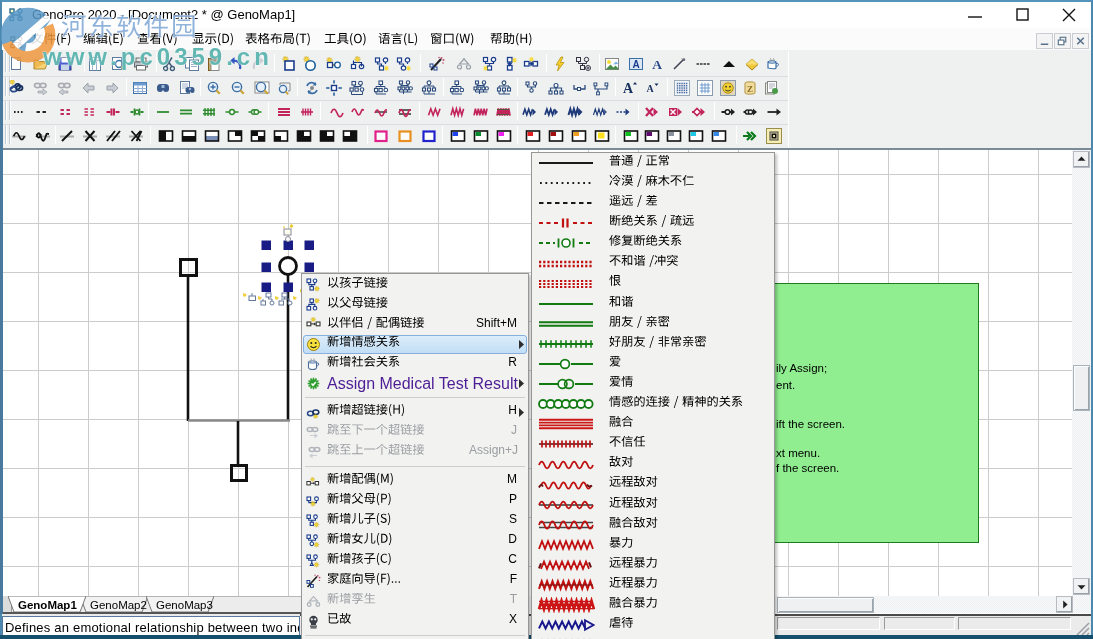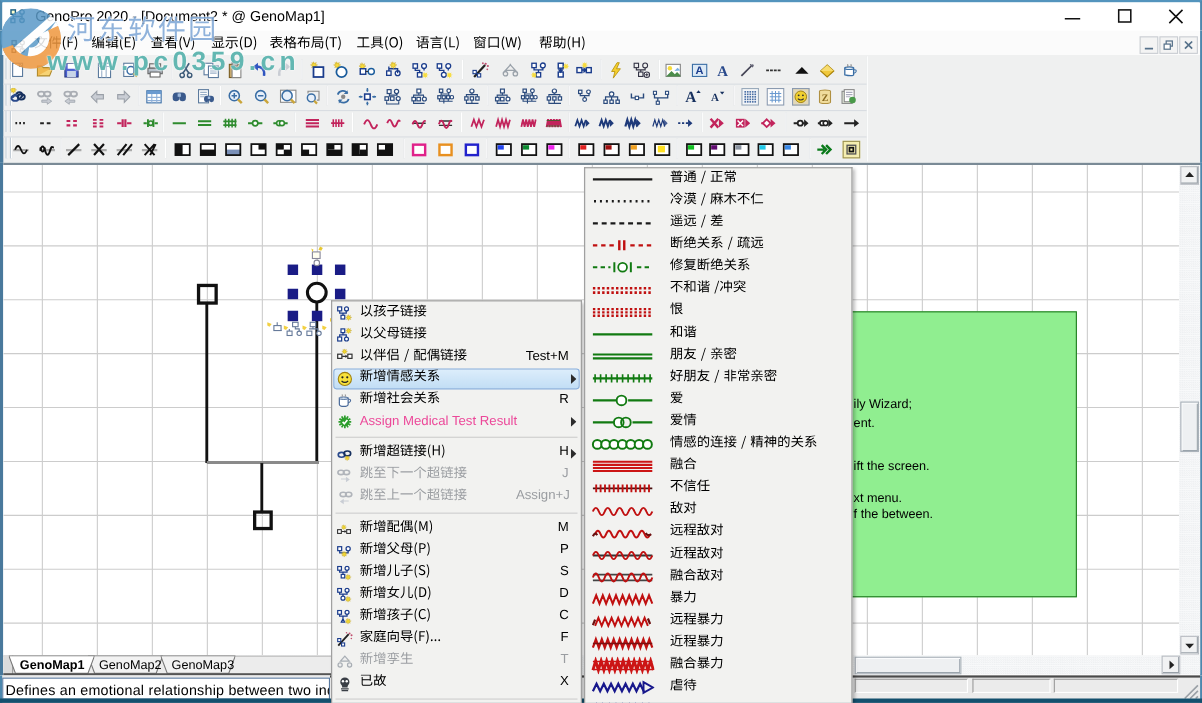--- a/index.html
+++ b/index.html
@@ -943,25 +943,25 @@
 <div style="position:absolute;left:777px;top:617px;width:103px;height:13px;background:#ebebeb;border:1px solid;border-color:#9a9a9a #fff #fff #9a9a9a;"></div>
 <div style="position:absolute;left:884px;top:617px;width:71px;height:13px;background:#ebebeb;border:1px solid;border-color:#9a9a9a #fff #fff #9a9a9a;"></div>
 <div style="position:absolute;left:958px;top:617px;width:113px;height:13px;background:#ebebeb;border:1px solid;border-color:#9a9a9a #fff #fff #9a9a9a;"></div>
 <svg class="ab" style="left:1076px;top:622px" width="14" height="14" viewBox="0 0 14 14">
     <g stroke="#9aa0a6" stroke-width="1.5">
       <path d="M13 1L1 13M13 6L6 13M13 11l-2 2"></path>
     </g>
   </svg>
 <div style="position:absolute;left:0px;top:635px;width:1093px;height:4px;background:#14506e;"></div>
 <div style="position:absolute;left:768px;top:283px;width:211px;height:260px;background:#90ee90;border:1px solid #1f7a1f;"></div>
-<div class="ab lat" style="left:776px;top:362px;font-size:11.5px">ily Wizard;</div>
+<div class="ab lat" style="left:776px;top:362px;font-size:11.5px">ily Assign;</div>
 <div class="ab lat" style="left:776px;top:379px;font-size:11.5px">ent.</div>
 <div class="ab lat" style="left:776px;top:418px;font-size:11.5px">ift the screen.</div>
 <div class="ab lat" style="left:776px;top:447px;font-size:11.5px">xt menu.</div>
-<div class="ab lat" style="left:776px;top:462px;font-size:11.5px">f the between.</div>
+<div class="ab lat" style="left:776px;top:462px;font-size:11.5px">f the screen.</div>
 <div class="ab" style="left:301px;top:273px;width:228px;height:366px;background:#f2f2f0;border:1px solid #979797;border-bottom:none;box-shadow:2px 2px 3px rgba(0,0,0,.25)"></div>
 <div class="ab" style="left:303px;top:334.6px;width:224px;height:19.6px;background:linear-gradient(#dcedfb,#c2def5);border:1px solid #86aede;border-radius:3px"></div>
 <svg class="ab" style="left:306px;top:278.1px" width="15" height="15" viewBox="0 0 15 15">
     <g fill="#fff" stroke="#1a3c8c" stroke-width="1.1">
       <rect x="1" y="1" width="3.6" height="3.6"></rect>
       <path d="M2.8 4.6v2h6v-2M5.8 6.6v2" fill="none"></path>
       <rect x="4" y="8.6" width="3.4" height="3.4"></rect>
       <circle cx="9" cy="2.8" r="1.8"></circle>
     </g>
     <g transform="translate(8,8) scale(.9)">
@@ -998,21 +998,21 @@
     </g>
     <g transform="translate(4.5,0) scale(.85)">
       <path d="M3 0l.6 1.6L5.2.8l-.6 1.7 1.8.3-1.8.7.9 1.5-1.7-.6-.6 1.6-.6-1.6-1.6.6.9-1.5L.2 2.8 2 2.5 1.4.8l1.3.8z" fill="#f2d832" stroke="#b89408" stroke-width=".3"></path>
     </g>
   </svg>
 <div style="position:absolute;left:327px;top:316.6px;line-height:0;">
     <svg width="99" height="15" viewBox="0 0 99 15">
       <path d="M4.6 1.1C5.3 2 6.1 3.2 6.4 4L7.2 3.5C6.9 2.7 6.1 1.5 5.3 0.6ZM9.3 -0C9 5.4 8.1 8.5 4.2 10C4.4 10.2 4.8 10.6 4.9 10.8C6.6 10.1 7.7 9.1 8.5 7.8C9.5 8.7 10.5 9.9 11 10.7L11.8 10.1C11.2 9.2 10 8 8.9 7C9.7 5.2 10.1 3 10.3 0ZM1.7 9.5C2 9.2 2.5 9 6 7.3C5.9 7.1 5.8 6.7 5.8 6.4L2.9 7.7V0.5H2V7.6C2 8.2 1.5 8.6 1.2 8.8C1.4 8.9 1.6 9.3 1.7 9.5Z M16.5 0.4C17 1.3 17.4 2.4 17.6 3.1L18.4 2.7C18.3 2 17.8 1 17.3 0.1ZM22.4 0C22.1 0.9 21.6 2 21.2 2.7L21.9 3.1C22.4 2.4 22.9 1.3 23.3 0.4ZM15.8 6.4V7.3H19.4V10.7H20.3V7.3H23.9V6.4H20.3V4.3H23.4V3.4H20.3V-0.3H19.4V3.4H16.4V4.3H19.4V6.4ZM15.6 -0.5C14.9 1.4 13.7 3.2 12.4 4.4C12.6 4.6 12.9 5.1 13 5.3C13.4 4.8 13.9 4.3 14.3 3.7V10.7H15.2V2.3C15.7 1.5 16.1 0.7 16.4 -0.2Z M30 0.8H34V3.3H30ZM29.1 0V4.1H34.9V0ZM27.4 -0.4C26.8 1.5 25.8 3.3 24.7 4.6C24.9 4.8 25.1 5.3 25.2 5.5C25.6 5 26 4.5 26.4 3.9V10.7H27.3V2.2C27.6 1.4 28 0.6 28.2 -0.2ZM28.6 5.6V10.7H29.5V10H34.4V10.6H35.3V5.6ZM29.5 9.2V6.4H34.4V9.2Z M40.4 11.9H41.2L44.9 0.1H44.1Z M55.5 0.1V0.9H59.2V3.9H55.5V9.2C55.5 10.3 55.8 10.6 57 10.6C57.2 10.6 58.8 10.6 59 10.6C60.1 10.6 60.4 10.1 60.5 8.1C60.3 8 59.9 7.8 59.7 7.7C59.6 9.4 59.5 9.7 59 9.7C58.6 9.7 57.3 9.7 57.1 9.7C56.5 9.7 56.4 9.7 56.4 9.2V4.8H59.2V5.6H60V0.1ZM50.4 7.8H53.8V9.1H50.4ZM50.4 7.1V3H51.3V4C51.3 4.6 51.2 5.4 50.4 6.1C50.6 6.1 50.8 6.3 50.8 6.4C51.6 5.7 51.8 4.7 51.8 4V3H52.5V5.3C52.5 5.9 52.6 6 53.1 6C53.2 6 53.6 6 53.7 6H53.8V7.1ZM49.4 -0V0.8H51.2V2.2H49.7V10.7H50.4V9.8H53.8V10.5H54.6V2.2H53.2V0.8H54.9V-0ZM51.8 2.2V0.8H52.5V2.2ZM53 3H53.8V5.5L53.8 5.5C53.8 5.5 53.7 5.5 53.6 5.5C53.5 5.5 53.2 5.5 53.2 5.5C53 5.5 53 5.5 53 5.3Z M66.3 2.7H68.2V3.9H66.3ZM69 2.7H71V3.9H69ZM66.3 0.8H68.2V2H66.3ZM69 0.8H71V2H69ZM69.7 7C69.8 7.2 70 7.5 70.1 7.8L69 7.9V6.4H71.5V9.8C71.5 9.9 71.5 10 71.3 10C71.1 10 70.4 10 69.7 10C69.8 10.2 70 10.5 70 10.7C70.9 10.8 71.5 10.7 71.9 10.6C72.3 10.5 72.4 10.2 72.4 9.8V5.6H69V4.6H71.8V0.1H65.4V4.6H68.2V5.6H64.8V10.7H65.7V6.4H68.2V8L66.1 8.2L66.3 9L70.4 8.5C70.6 8.8 70.7 9.1 70.7 9.3L71.4 9.1C71.2 8.5 70.7 7.5 70.3 6.8ZM64.1 -0.4C63.5 1.4 62.4 3.2 61.2 4.4C61.4 4.6 61.7 5.1 61.8 5.3C62.1 4.9 62.5 4.5 62.9 4V10.7H63.7V2.5C64.2 1.7 64.6 0.7 65 -0.2Z M77.4 0.2C77.8 0.9 78.2 1.8 78.3 2.4L79.1 2.1C78.9 1.5 78.5 0.7 78.1 -0ZM74.8 -0.5C74.5 0.7 74 1.8 73.4 2.6C73.6 2.8 73.8 3.2 73.9 3.4C74.3 2.9 74.6 2.4 74.9 1.7H77.2V0.9H75.2C75.3 0.5 75.5 0.1 75.6 -0.3ZM73.7 5.7V6.5H75.1V8.8C75.1 9.4 74.7 9.8 74.5 10C74.6 10.1 74.9 10.4 74.9 10.6C75.1 10.4 75.4 10.1 77.3 8.9C77.2 8.7 77 8.4 77 8.2L75.9 8.9V6.5H77.3V5.7H75.9V4H77V3.2H74.1V4H75.1V5.7ZM79.4 6.2V7H81.8V9.1H82.6V7H84.7V6.2H82.6V4.6H84.4L84.4 3.8H82.6V2.3H81.8V3.8H80.5C80.8 3.2 81.1 2.5 81.4 1.8H84.8V1H81.7C81.8 0.5 82 0.1 82.1 -0.3L81.2 -0.5C81.1 -0 81 0.5 80.8 1H79.3V1.8H80.6C80.4 2.4 80.1 2.9 80 3.2C79.8 3.6 79.7 3.9 79.5 4C79.6 4.2 79.7 4.6 79.7 4.8C79.8 4.7 80.2 4.6 80.7 4.6H81.8V6.2ZM79.1 3.9H77V4.7H78.2V8.6C77.8 8.8 77.3 9.3 76.8 9.8L77.4 10.6C77.8 10 78.4 9.3 78.7 9.3C79 9.3 79.3 9.6 79.7 9.9C80.3 10.3 81.1 10.5 82.1 10.5C82.9 10.5 84.1 10.4 84.7 10.4C84.8 10.2 84.9 9.7 85 9.5C84.2 9.6 82.9 9.6 82.1 9.6C81.2 9.6 80.5 9.5 79.9 9.1C79.5 8.9 79.3 8.7 79.1 8.6Z M90.9 2C91.2 2.5 91.6 3.2 91.7 3.6L92.5 3.3C92.3 2.9 91.9 2.2 91.6 1.7ZM87.3 -0.5V2H85.8V2.8H87.3V5.5C86.6 5.7 86.1 5.9 85.6 6L85.9 6.9L87.3 6.4V9.7C87.3 9.8 87.2 9.9 87 9.9C86.9 9.9 86.5 9.9 86 9.8C86.1 10.1 86.2 10.5 86.3 10.7C87 10.7 87.4 10.7 87.7 10.5C88 10.4 88.1 10.1 88.1 9.6V6.2L89.3 5.8L89.2 4.9L88.1 5.3V2.8H89.3V2H88.1V-0.5ZM92.2 -0.3C92.4 0.1 92.6 0.4 92.8 0.8H90V1.6H96.6V0.8H93.8C93.6 0.4 93.3 -0 93.1 -0.4ZM94.7 1.7C94.5 2.3 94 3.1 93.6 3.6H89.5V4.4H96.9V3.6H94.5C94.9 3.2 95.2 2.5 95.6 2ZM94.6 6.6C94.4 7.3 94 8 93.5 8.4C92.8 8.2 92.1 7.9 91.5 7.7C91.7 7.4 91.9 7 92.2 6.6ZM90.2 8.1C91 8.3 91.9 8.6 92.7 9C91.8 9.5 90.7 9.8 89.2 9.9C89.4 10.1 89.5 10.5 89.6 10.7C91.4 10.5 92.7 10.1 93.6 9.4C94.6 9.9 95.5 10.3 96.1 10.8L96.7 10.1C96.1 9.7 95.3 9.2 94.3 8.8C94.9 8.2 95.3 7.5 95.6 6.6H97.1V5.8H92.6C92.8 5.4 93 5 93.2 4.7L92.3 4.5C92.2 4.9 91.9 5.3 91.7 5.8H89.4V6.6H91.2C90.9 7.1 90.5 7.7 90.2 8.1Z" fill="#000"></path>
     </svg>
   </div>
-<div class="ab lat" style="left:469px;top:315.8px;width:48px;text-align:right;font-size:12px;color:#000">Test+M</div>
+<div class="ab lat" style="left:469px;top:315.8px;width:48px;text-align:right;font-size:12px;color:#000">Shift+M</div>
 <svg class="ab" style="left:306px;top:336.90000000000003px" width="15" height="15" viewBox="0 0 15 15">
     <circle cx="7.5" cy="7.5" r="6" fill="#f7e13c" stroke="#a08010"></circle>
     <circle cx="5.3" cy="6" r="1" fill="#222"></circle>
     <circle cx="9.7" cy="6" r="1" fill="#222"></circle>
     <path d="M4.5 9.2c1.7 2 4.3 2 6 0" fill="none" stroke="#222" stroke-width="1.1"></path>
   </svg>
 <div style="position:absolute;left:327px;top:336.20000000000005px;line-height:0;">
     <svg width="75" height="15" viewBox="0 0 75 15">
       <path d="M4.4 7.2C4.8 7.8 5.2 8.6 5.4 9.1L6 8.7C5.9 8.2 5.4 7.4 5 6.8ZM1.6 6.9C1.4 7.6 1 8.4 0.5 8.9C0.7 9 1 9.3 1.1 9.4C1.6 8.8 2.1 7.9 2.4 7.1ZM6.7 0.7V4.9C6.7 6.5 6.6 8.6 5.6 10.1C5.8 10.2 6.2 10.5 6.3 10.6C7.4 9 7.6 6.6 7.6 4.9V4.5H9.5V10.7H10.3V4.5H11.7V3.6H7.6V1.3C8.9 1.1 10.3 0.8 11.3 0.4L10.6 -0.3C9.7 0.1 8.1 0.5 6.7 0.7ZM2.6 -0.3C2.8 0 3 0.4 3.1 0.8H0.7V1.6H6.1V0.8H4.1C3.9 0.4 3.7 -0.1 3.4 -0.5ZM4.6 1.6C4.5 2.2 4.2 3 3.9 3.6H0.6V4.4H3.1V5.6H0.6V6.4H3.1V9.5C3.1 9.7 3 9.7 2.9 9.7C2.8 9.7 2.4 9.7 2 9.7C2.1 9.9 2.2 10.3 2.2 10.5C2.8 10.5 3.3 10.5 3.5 10.3C3.8 10.2 3.9 10 3.9 9.6V6.4H6.2V5.6H3.9V4.4H6.3V3.6H4.8C5 3.1 5.2 2.4 5.5 1.8ZM1.5 1.8C1.8 2.4 2 3.1 2 3.6L2.8 3.4C2.7 2.9 2.5 2.2 2.3 1.6Z M17.9 2.5C18.3 3 18.6 3.8 18.7 4.2L19.3 4C19.2 3.5 18.8 2.8 18.4 2.3ZM21.6 2.3C21.4 2.8 20.9 3.6 20.6 4.1L21.1 4.3C21.4 3.8 21.9 3.1 22.2 2.5ZM12.7 8.2 13 9.1C14 8.7 15.2 8.2 16.4 7.7L16.3 6.9L15 7.4V3.3H16.3V2.5H15V-0.3H14.2V2.5H12.8V3.3H14.2V7.7ZM17.6 -0.1C17.9 0.3 18.3 0.9 18.4 1.3L19.3 0.9C19.1 0.5 18.7 -0 18.4 -0.5ZM16.8 1.3V5.3H23.3V1.3H21.6C21.9 0.9 22.3 0.3 22.6 -0.2L21.7 -0.5C21.4 0 21 0.8 20.7 1.3ZM17.5 1.9H19.7V4.7H17.5ZM20.4 1.9H22.5V4.7H20.4ZM18.2 8.5H21.8V9.4H18.2ZM18.2 7.8V6.8H21.8V7.8ZM17.4 6.1V10.7H18.2V10.1H21.8V10.7H22.7V6.1Z M26.3 -0.5V10.7H27.1V-0.5ZM25.3 1.9C25.2 2.8 25 4.2 24.7 5L25.4 5.2C25.7 4.3 25.9 2.9 26 2ZM27.2 1.5C27.4 2.1 27.7 2.9 27.8 3.3L28.5 3C28.4 2.6 28.1 1.9 27.8 1.3ZM29.8 7.2H34.3V8.1H29.8ZM29.8 6.5V5.6H34.3V6.5ZM31.6 -0.5V0.5H28.5V1.2H31.6V2H28.8V2.6H31.6V3.5H28.1V4.2H36.1V3.5H32.5V2.6H35.4V2H32.5V1.2H35.7V0.5H32.5V-0.5ZM29 4.9V10.7H29.8V8.8H34.3V9.7C34.3 9.8 34.2 9.9 34 9.9C33.9 9.9 33.3 9.9 32.7 9.9C32.8 10.1 32.9 10.5 32.9 10.7C33.8 10.7 34.3 10.7 34.7 10.5C35 10.4 35.1 10.2 35.1 9.7V4.9Z M39.5 2.3V3H43.3V2.3ZM39.8 7.5V9.5C39.8 10.4 40.2 10.6 41.6 10.6C41.9 10.6 44.1 10.6 44.4 10.6C45.6 10.6 45.9 10.3 46 8.7C45.8 8.7 45.4 8.6 45.2 8.4C45.1 9.7 45 9.9 44.3 9.9C43.8 9.9 42 9.9 41.6 9.9C40.9 9.9 40.7 9.8 40.7 9.5V7.5ZM41.7 7.3C42.2 7.9 42.9 8.7 43.3 9.2L44 8.8C43.7 8.3 43 7.5 42.4 6.9ZM45.9 7.8C46.4 8.5 47 9.5 47.2 10.1L48.1 9.8C47.8 9.2 47.2 8.2 46.7 7.5ZM38.4 7.8C38.1 8.5 37.6 9.4 37.2 10L38 10.3C38.5 9.7 38.9 8.8 39.2 8.1ZM40.4 4.4H42.4V5.7H40.4ZM39.6 3.7V6.3H43.1V3.7ZM38.1 0.8V2.6C38.1 3.8 38 5.5 37.1 6.8C37.3 6.9 37.7 7.2 37.8 7.4C38.8 6 39 4 39 2.6V1.5H43.7C43.9 2.9 44.3 4.2 44.7 5.2C44.2 5.7 43.7 6.1 43.1 6.5C43.2 6.6 43.6 6.9 43.7 7.1C44.2 6.7 44.7 6.4 45.1 5.9C45.7 6.7 46.3 7.2 47 7.2C47.8 7.2 48.1 6.7 48.3 5.2C48.1 5.1 47.7 5 47.6 4.8C47.5 5.9 47.4 6.4 47.1 6.4C46.6 6.4 46.1 6 45.7 5.3C46.5 4.4 47.1 3.4 47.5 2.3L46.6 2.1C46.3 3 45.9 3.8 45.3 4.5C45 3.7 44.8 2.7 44.6 1.5H48.2V0.8H46.8L47.2 0.4C46.8 0.1 46.2 -0.3 45.7 -0.5L45.1 -0.1C45.6 0.1 46.1 0.5 46.5 0.8H44.5C44.5 0.4 44.5 -0.1 44.5 -0.5H43.6C43.6 -0.1 43.6 0.4 43.7 0.8Z M51.5 0C52 0.7 52.5 1.5 52.8 2.1H50.4V3H54.4V4.5C54.4 4.7 54.4 5 54.4 5.2H49.6V6.1H54.2C53.8 7.4 52.7 8.8 49.4 9.9C49.6 10.1 49.9 10.5 50 10.7C53.2 9.6 54.5 8.2 55.1 6.8C56.1 8.7 57.7 10 59.9 10.7C60 10.4 60.3 10 60.5 9.8C58.3 9.2 56.6 7.9 55.7 6.1H60.2V5.2H55.4L55.5 4.5V3H59.5V2.1H57.1C57.6 1.5 58.1 0.6 58.5 -0.1L57.5 -0.4C57.2 0.3 56.6 1.4 56.1 2.1H52.8L53.6 1.7C53.4 1.1 52.8 0.2 52.3 -0.4Z M64.5 7C63.8 7.9 62.8 8.8 61.9 9.4C62.1 9.5 62.5 9.8 62.7 10C63.6 9.3 64.7 8.3 65.4 7.4ZM68.8 7.4C69.8 8.2 71 9.3 71.6 10L72.4 9.5C71.8 8.8 70.5 7.7 69.5 7ZM69.1 4.3C69.4 4.6 69.8 5 70.1 5.3L64.7 5.7C66.6 4.8 68.4 3.7 70.2 2.3L69.5 1.7C68.9 2.2 68.2 2.7 67.6 3.1L64.6 3.3C65.5 2.7 66.4 1.9 67.2 1C68.8 0.9 70.3 0.6 71.4 0.4L70.8 -0.4C68.8 0.1 65.3 0.4 62.3 0.6C62.4 0.8 62.5 1.1 62.5 1.4C63.6 1.3 64.8 1.2 65.9 1.1C65.1 2 64.2 2.7 63.9 2.9C63.5 3.2 63.2 3.4 63 3.4C63.1 3.6 63.2 4 63.2 4.2C63.5 4.1 63.9 4.1 66.3 3.9C65.3 4.6 64.4 5.1 64 5.3C63.2 5.6 62.7 5.9 62.3 5.9C62.4 6.2 62.5 6.6 62.6 6.8C62.9 6.6 63.4 6.6 66.7 6.3V9.5C66.7 9.7 66.7 9.7 66.5 9.7C66.3 9.7 65.6 9.7 64.9 9.7C65.1 9.9 65.2 10.3 65.3 10.6C66.1 10.6 66.8 10.6 67.2 10.4C67.6 10.3 67.7 10 67.7 9.5V6.2L70.7 6C71.1 6.4 71.4 6.8 71.6 7.1L72.3 6.7C71.8 5.9 70.7 4.8 69.8 4Z" fill="#000"></path>
     </svg>
@@ -1041,21 +1041,21 @@
     <path d="M7.5 7.5L4.6 12.5" stroke="#2e9e2e" stroke-width="1.6"></path>
     <path d="M7.5 7.5L2.5 10.4" stroke="#2e9e2e" stroke-width="1.6"></path>
     <path d="M7.5 7.5L1.7 7.5" stroke="#2e9e2e" stroke-width="1.6"></path>
     <path d="M7.5 7.5L2.5 4.6" stroke="#2e9e2e" stroke-width="1.6"></path>
     <path d="M7.5 7.5L4.6 2.5" stroke="#2e9e2e" stroke-width="1.6"></path>
     <path d="M7.5 7.5L7.5 1.7" stroke="#2e9e2e" stroke-width="1.6"></path>
     <path d="M7.5 7.5L10.4 2.5" stroke="#2e9e2e" stroke-width="1.6"></path>
     <path d="M7.5 7.5L12.5 4.6" stroke="#2e9e2e" stroke-width="1.6"></path>
     <path d="M5.5 7.5l1.5 1.8 2.8-3.4" stroke="#fff" stroke-width="1.5" fill="none"></path>
   </svg>
-<div class="ab lat" style="left:327px;top:374.6px;font-size:12px;color:#ec4899">Assign Medical Test Result</div>
+<div class="ab lat" style="left:327px;top:374.6px;font-size:16px;color:#4c1d95">Assign Medical Test Result</div>
 <svg class="ab" style="left:519px;top:379.1px" width="5" height="9" viewBox="0 0 5 9">
     <path d="M0 0l5 4.5L0 9z" fill="#2c2c2c"></path>
   </svg>
 <div class="ab" style="left:305px;top:397.4px;width:220px;height:1px;background:#cdcdcd"></div>
 <svg class="ab" style="left:306px;top:404.9px" width="15" height="15" viewBox="0 0 15 15">
     <g fill="none" stroke-width="1.5">
       <ellipse cx="4.5" cy="8.5" rx="3" ry="2.2" stroke="#2a4a8c"></ellipse>
       <ellipse cx="9.8" cy="7.2" rx="3" ry="2.2" stroke="#16305e"></ellipse>
     </g>
     <g transform="translate(7,9) scale(.8)">

